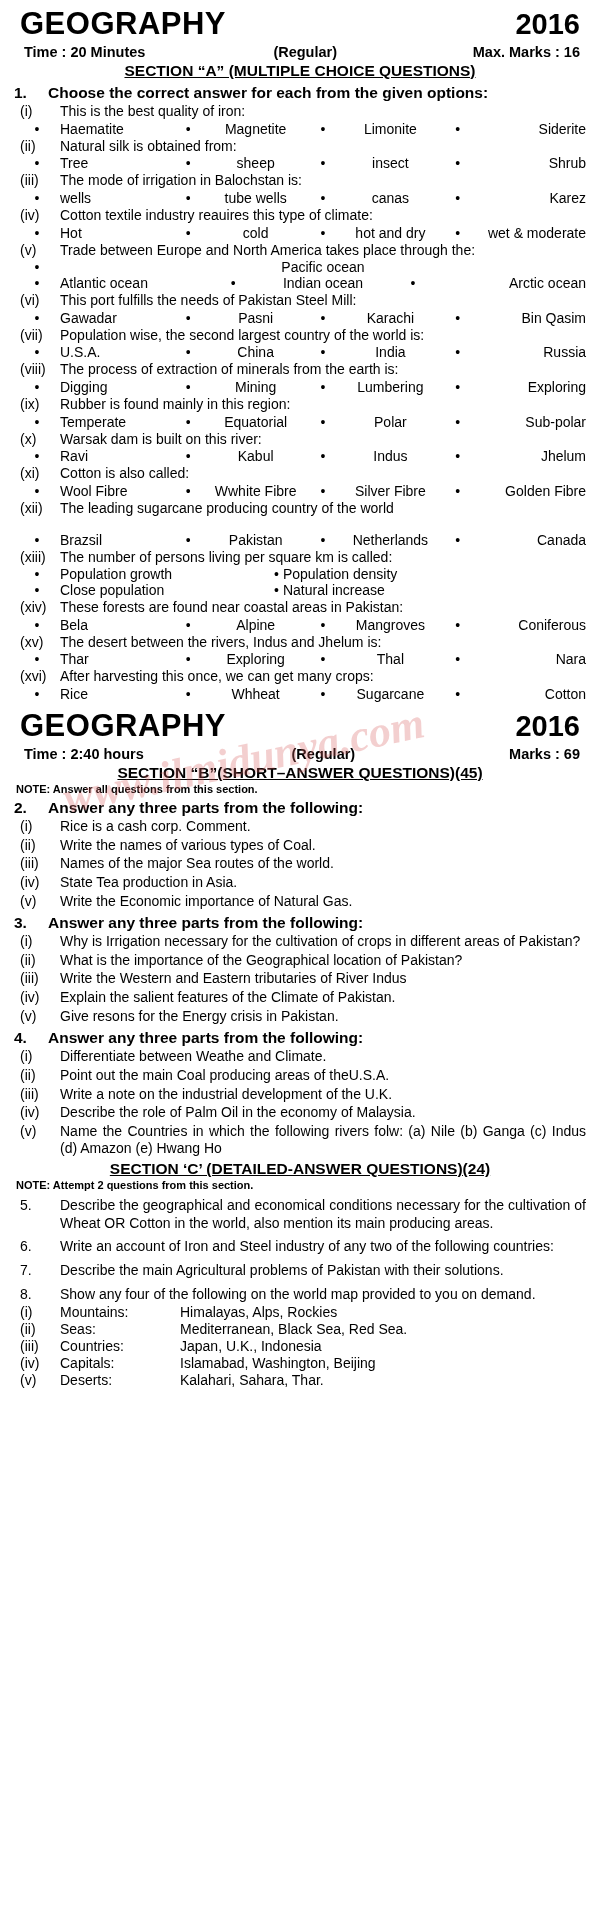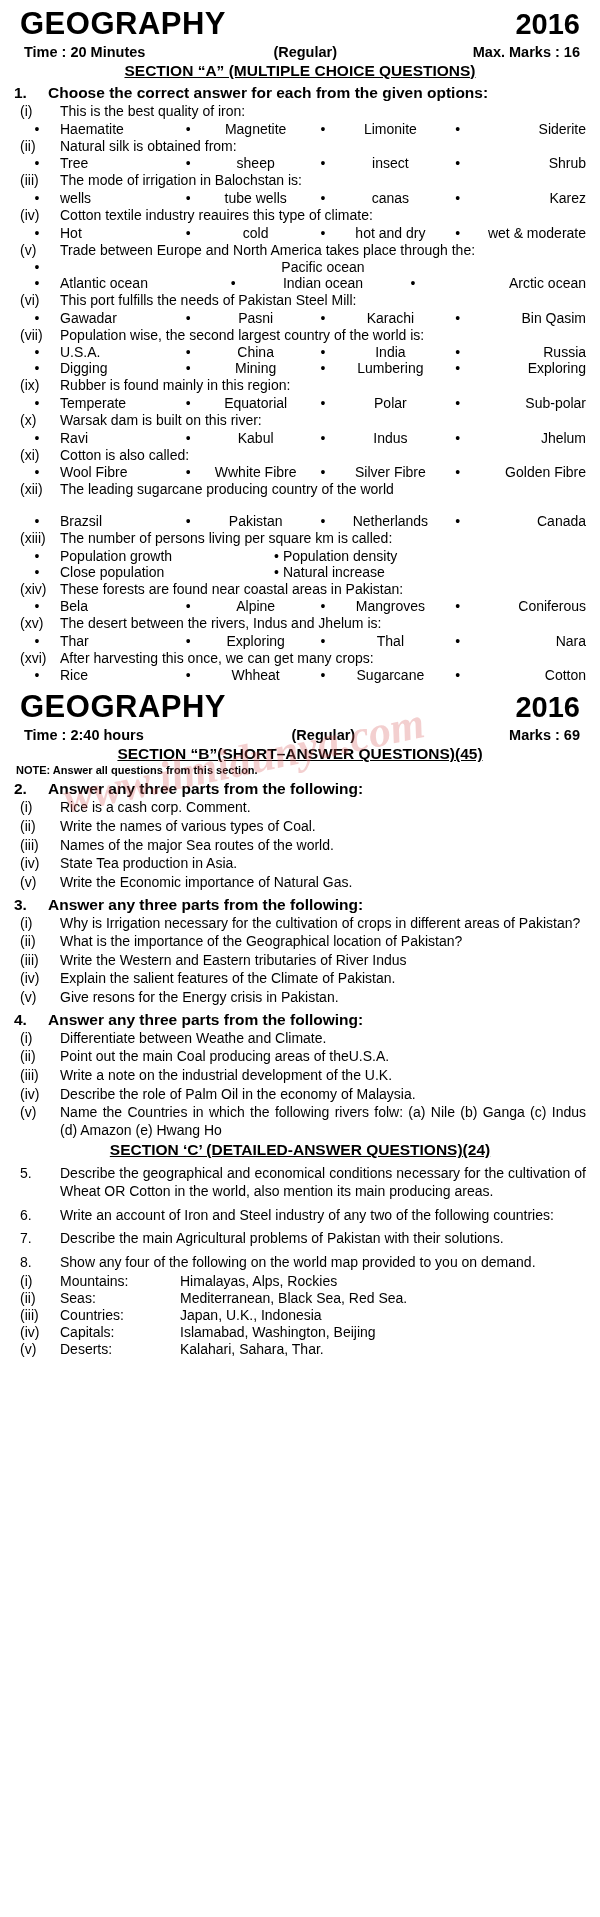--- a/index.html
+++ b/index.html
@@ -259,20 +259,24 @@
         <div class="cells">
           <span class="c" style="flex: 1 1 0%; text-align: left;">U.S.A.</span>
           <span class="dot">•</span>
           <span class="c" style="flex: 1 1 0%; text-align: center;">China</span>
           <span class="dot">•</span>
           <span class="c" style="flex: 1 1 0%; text-align: center;">India</span>
           <span class="dot">•</span>
           <span class="c" style="flex: 1 1 0%; text-align: right;">Russia</span>
         </div>
       </div>
+      <div class="item">
+        <div class="lbl">(viii)</div>
+        <div class="body just">The process of extraction of minerals from the earth is:</div>
+      </div>
       <div class="opt-line">
         <div class="bullet">•</div>
         <div class="cells">
           <span class="c" style="flex: 1 1 0%; text-align: left;">Digging</span>
           <span class="dot">•</span>
           <span class="c" style="flex: 1 1 0%; text-align: center;">Mining</span>
           <span class="dot">•</span>
           <span class="c" style="flex: 1 1 0%; text-align: center;">Lumbering</span>
           <span class="dot">•</span>
           <span class="c" style="flex: 1 1 0%; text-align: right;">Exploring</span>
@@ -504,20 +508,21 @@
         <div class="lbl">(iv)</div>
         <div class="body just">Describe the role of Palm Oil in the economy of Malaysia.</div>
       </div>
       <div class="item">
         <div class="lbl">(v)</div>
         <div class="body just">Name the Countries in which the following rivers folw: (a)  Nile (b) Ganga (c) Indus (d) Amazon (e)  Hwang Ho</div>
       </div>
     </div>
 
   <div class="center-bold">SECTION ‘C’ (DETAILED-ANSWER QUESTIONS)(24)</div>
+  <div class="note-line">NOTE:  Attempt 2 questions from this section.</div>
 
   <div id="long-questions">
       <div class="item" style="margin-top: 6px;">
         <div class="lbl">5.</div>
         <div class="body just">Describe the geographical and economical conditions necessary for the cultivation of Wheat OR Cotton in the world, also mention its main producing areas.</div>
       </div>
       <div class="item" style="margin-top: 6px;">
         <div class="lbl">6.</div>
         <div class="body just">Write an account of Iron and Steel industry of any two of the following countries:</div>
       </div>

